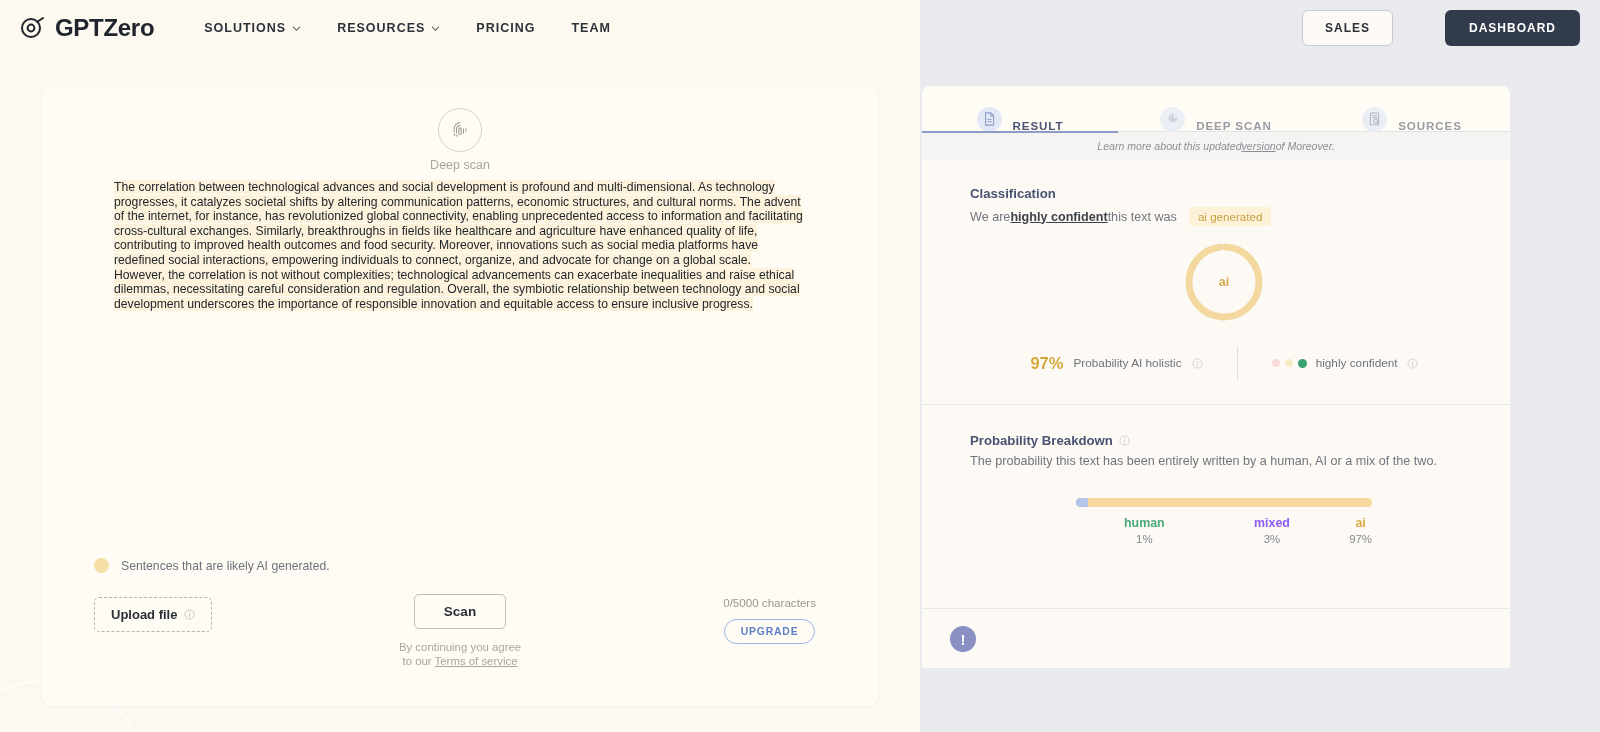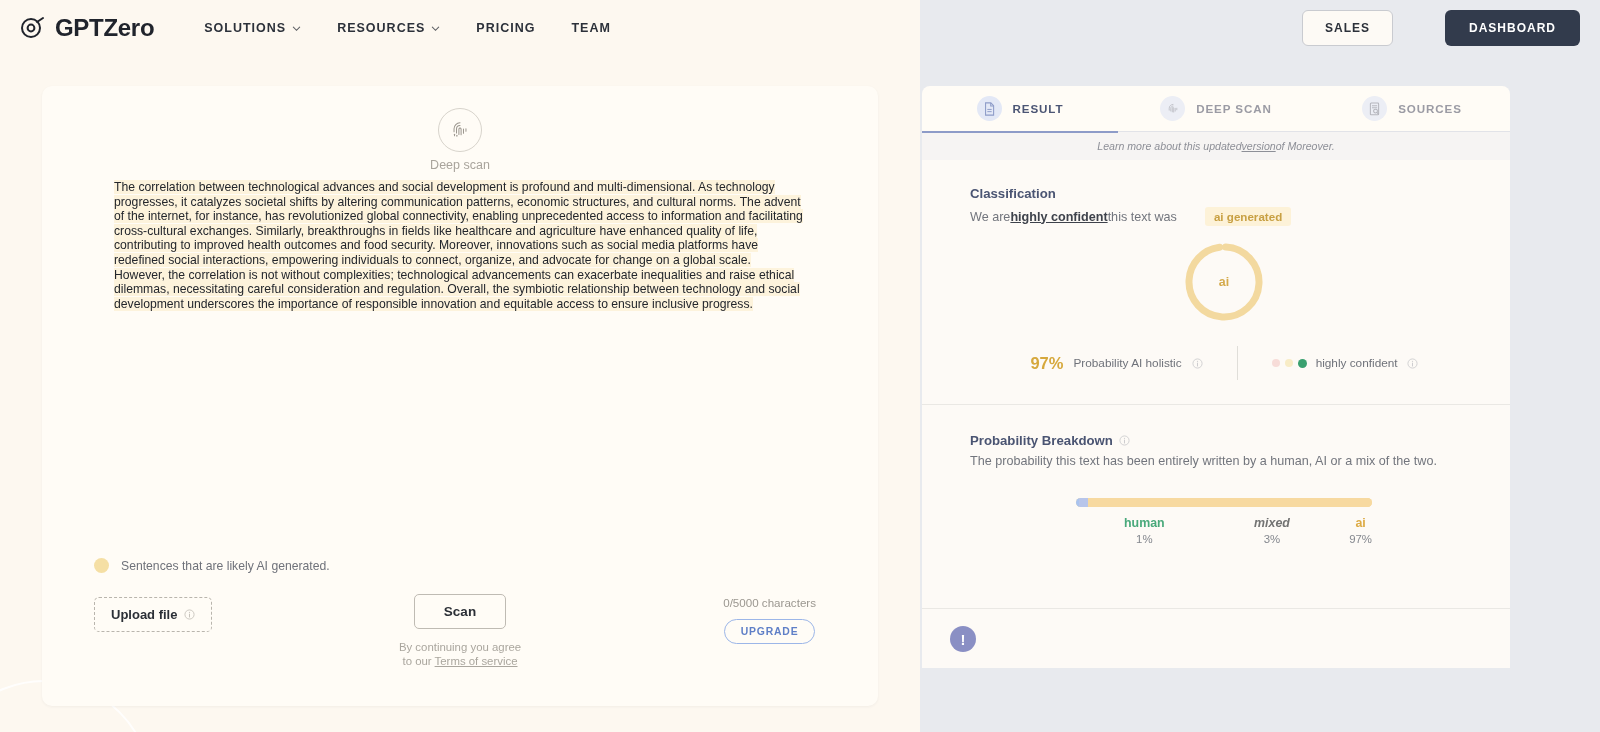--- a/index.html
+++ b/index.html
@@ -140,21 +140,21 @@
     position: absolute; left: 922px; top: 86px;
     width: 588px; height: 620px;
   }
   .tabs {
     position: relative; height: 46px;
     background: #fffcf6; border-radius: 8px 8px 0 0;
     display: flex; align-items: center;
     border-bottom: 1px solid #e2e3e8;
   }
   .tab {
-    flex: 1; display: flex; align-items: center; justify-content: center;
+    flex: 1; display: flex; align-items: flex-end; justify-content: center;
     gap: 11px; height: 46px; cursor: pointer; position: relative;
   }
   .tab-ico {
     width: 25px; height: 25px; border-radius: 50%;
     display: flex; align-items: center; justify-content: center;
     background: #eceef5;
   }
   .tab.active .tab-ico { background: #e3e8f6; }
   .tab-label {
     font-size: 11.6px; font-weight: 700; letter-spacing: .9px; color: #9b9ba4;
@@ -175,22 +175,22 @@
   .panel-body { background: #fdfaf6; }
 
   .section-pad { padding: 26px 32px 24px 48px; }
   .sec-title {
     font-size: 13.2px; font-weight: 700; color: #4a5472; margin-bottom: 6px;
     display: flex; align-items: center; gap: 6px;
   }
   .sec-sub { font-size: 12.6px; color: #72757d; display: flex; align-items: center; gap: 0; flex-wrap: wrap; }
   .sec-sub b { color: #3e424b; text-decoration: underline; font-weight: 700; }
   .badge-ai {
-    margin-left: 28px; background: #fdf2d8; color: #c8a043;
-    border-radius: 3px; padding: 3px 9px; font-size: 11.6px; font-weight: 700;
+    margin-left: 12px; background: #fdf2d8; color: #c8a043;
+    border-radius: 3px; padding: 3px 9px; font-size: 11.6px; font-weight: 400;
   }
 
   .gauge-wrap { display: flex; justify-content: center; margin-top: 14px; }
   .gauge { position: relative; width: 84px; height: 84px; }
   .gauge-text {
     position: absolute; inset: 0; display: flex; align-items: center;
     justify-content: center; font-size: 12.4px; font-weight: 700; color: #d5ab4d;
   }
 
   .stats-row {
@@ -219,21 +219,21 @@
   .bar-mixed { background: #b8c5ea; }
   .bar-ai { background: #f7d9a0; flex: 1; }
 
   .bar-labels {
     width: 296px; margin: 9px auto 0; position: relative; height: 34px;
   }
   .bl { position: absolute; text-align: center; margin-left: 48px; }
   .bl .nm { font-size: 12.4px; font-weight: 700; }
   .bl .vl { font-size: 11.4px; color: #85888f; margin-top: 3px; }
   .bl.human { left: 0; } .bl.human .nm { color: #49a97b; }
-  .bl.mixed { left: 50%; transform: translateX(-50%); } .bl.mixed .nm { color: #737373; font-style: italic; }
+  .bl.mixed { left: 50%; transform: translateX(-50%); } .bl.mixed .nm { color: #8b5cf6; }
   .bl.ai { right: 0; } .bl.ai .nm { color: #ddab45; }
 
   .footer-note {
     background: #fdfaf6; border-top: 1px solid #eae8e4;
     padding: 16px 48px 16px 28px;
     display: flex; align-items: flex-start; gap: 14px;
   }
   .warn-ico {
     flex: none; width: 26px; height: 26px; border-radius: 50%;
     background: #8a8fc4; color: #fff;

